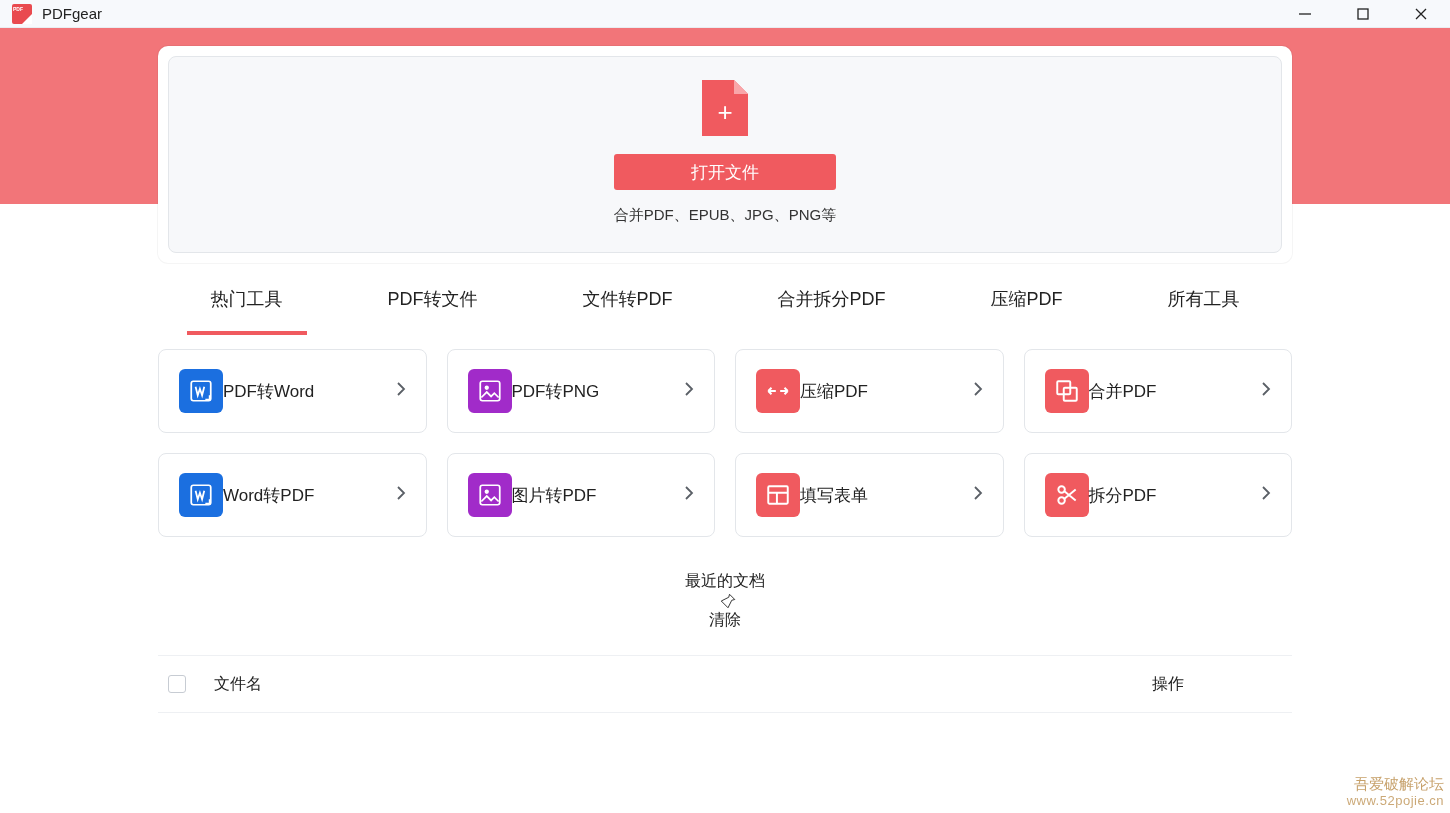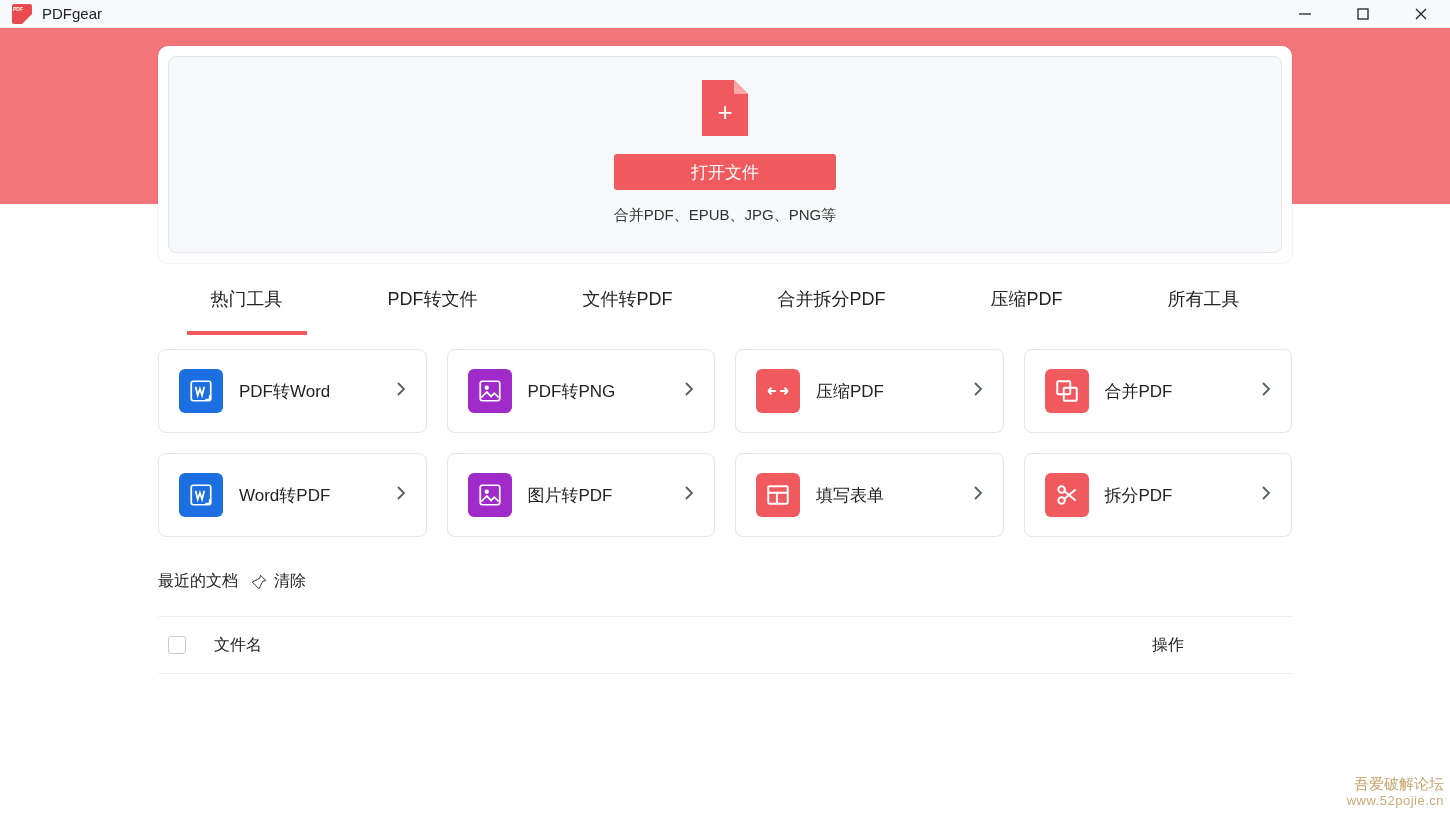--- a/index.html
+++ b/index.html
@@ -27,30 +27,30 @@
   .supported { margin-top: 16px; font-size: 15px; color: #333; }
 
   .tabs { display: flex; justify-content: space-around; padding: 0 158px; height: 72px; align-items: center; }
   .tab { font-size: 18px; color: #222; cursor: pointer; position: relative; padding: 0 6px; height: 100%; display:flex; align-items:center; }
   .tab.active::after { content: ''; position: absolute; bottom: 0; left: 50%; transform: translateX(-50%); width: 120px; height: 4px; background: #f05a5f; }
 
   .tool-grid { padding: 14px 158px 0; display: grid; grid-template-columns: repeat(4, 1fr); gap: 20px; }
   .tool-card { border: 1px solid #e3e6ea; border-radius: 8px; height: 84px; display: flex; align-items: center; padding: 0 20px; cursor: pointer; }
   .tool-icon { width: 44px; height: 44px; border-radius: 6px; display: flex; align-items: center; justify-content: center; flex-shrink: 0; }
   .tool-icon svg { width: 26px; height: 26px; fill: #fff; }
-  .tool-label { font-size: 17px; margin-left: 16px; color: #222; }
+  .tool-label { font-size: 17px; color: #222; }
   .tool-chevron { margin-left: auto; color: #5a5f66; }
   .tool-chevron svg { width: 10px; height: 16px; }
 
   .ic-blue   { background: #1b6fe0; }
   .ic-purple { background: #a12bc9; }
   .ic-coral  { background: #f05a5f; }
 
   .recent { padding: 34px 158px 0; }
-  .recent-head { display: flex; align-items: center; font-size: 16px; color: #222; }
+  .recent-head { display: flex; align-items: center; font-size: 16px; color: #222; flex-direction: column; }
   .clear-icon { width: 18px; height: 18px; margin: 0 6px 0 12px; }
   .clear-text { font-size: 16px; color: #222; cursor: pointer; }
 
   .recent-table { margin-top: 24px; }
   .recent-row { display: flex; align-items: center; height: 58px; border-top: 1px solid #eef0f3; border-bottom: 1px solid #eef0f3; font-size: 16px; color: #222; }
   .chk { width: 18px; height: 18px; border: 1px solid #c7ccd3; border-radius: 3px; margin-left: 10px; cursor:pointer; }
   .col-name { margin-left: 28px; flex: 1; }
   .col-time { width: 270px; }
   .col-ops  { width: 140px; }
 

